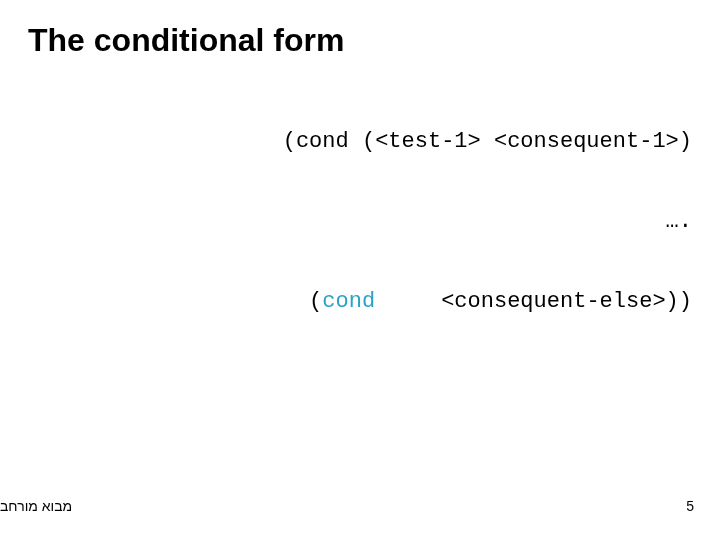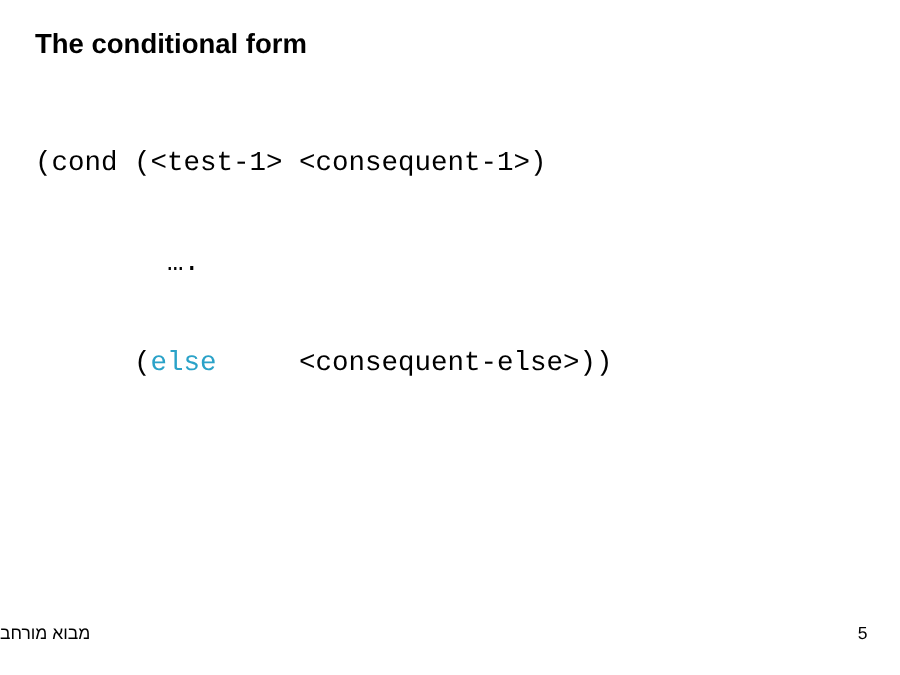--- a/index.html
+++ b/index.html
@@ -13,29 +13,30 @@
     position: relative;
     overflow: hidden;
   }
   .slide {
     padding: 22px 28px 0 28px;
     box-sizing: border-box;
     width: 100%;
     height: 100%;
   }
   .title {
-    font-size: 22px;
+    font-size: 32px;
     font-weight: bold;
     margin-bottom: 28px;
   }
   .code {
     font-family: "Courier New", Courier, monospace;
     font-size: 22px;
     line-height: 1.0;
     white-space: pre;
+    text-align: right;
   }
   .block1 {
     margin-bottom: 30px;
   }
   .block1 .line { margin-bottom: 14px; }
   .kw { color: #2aa2c8; }
   .footer {
     position: absolute;
     bottom: 26px;
     left: 0;
@@ -55,19 +56,19 @@
 </head>
 <body>
 
 <div class="slide">
 
   <div class="title">The conditional form</div>
 
   <div class="code block1">
     <div class="line">(cond (&lt;test-1&gt; &lt;consequent-1&gt;)</div>
     <div class="line">        ….</div>
-    <div class="line"><span>      (</span><span class="kw">else</span><span>     &lt;consequent-else&gt;))</span></div>
+    <div class="line"><span>      (</span><span class="kw">cond</span><span>     &lt;consequent-else&gt;))</span></div>
   </div>
 
 </div>
 
 <div class="footer">מבוא מורחב</div>
 <div class="pagenum">5</div>
 
 </body></html>

